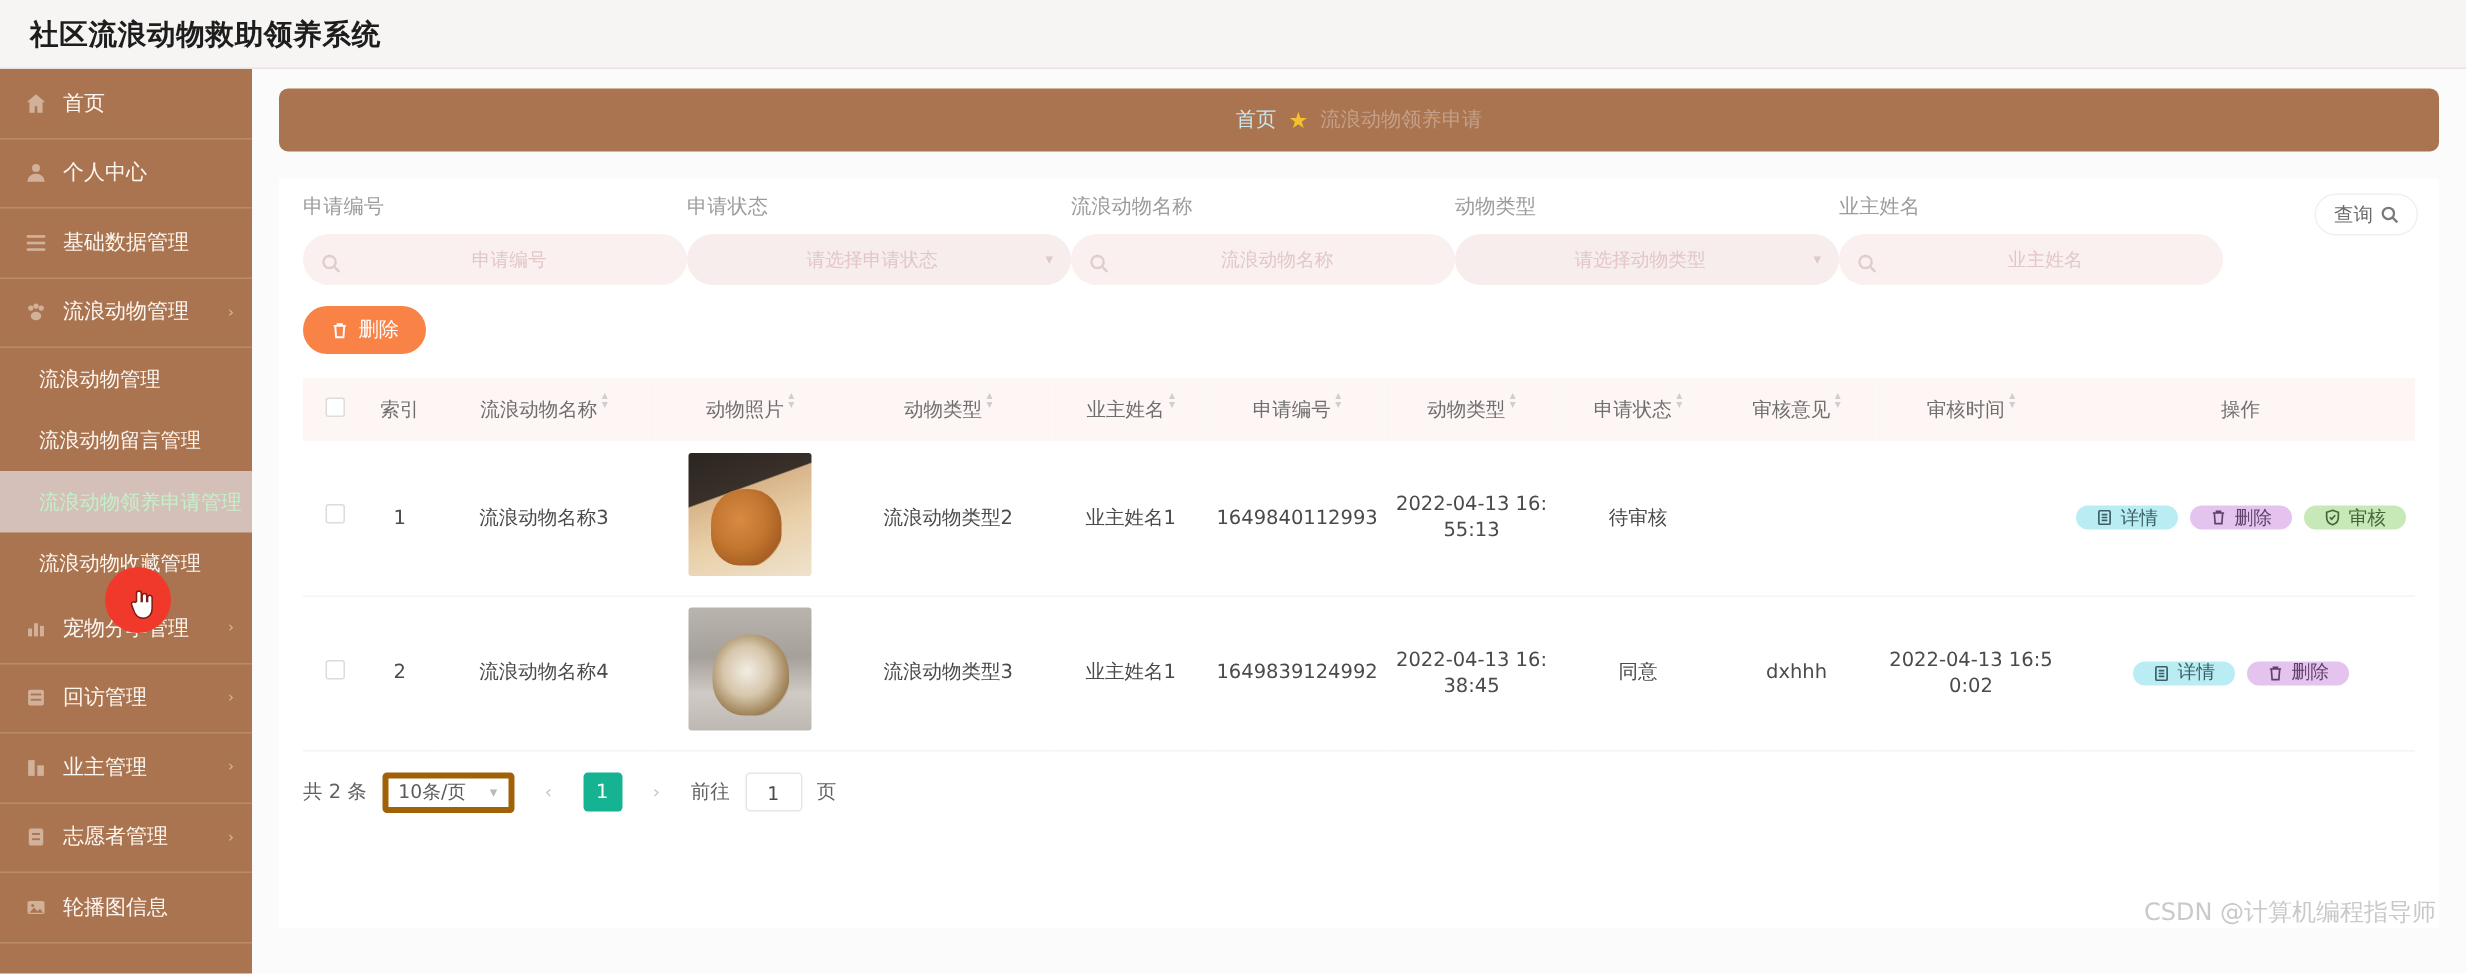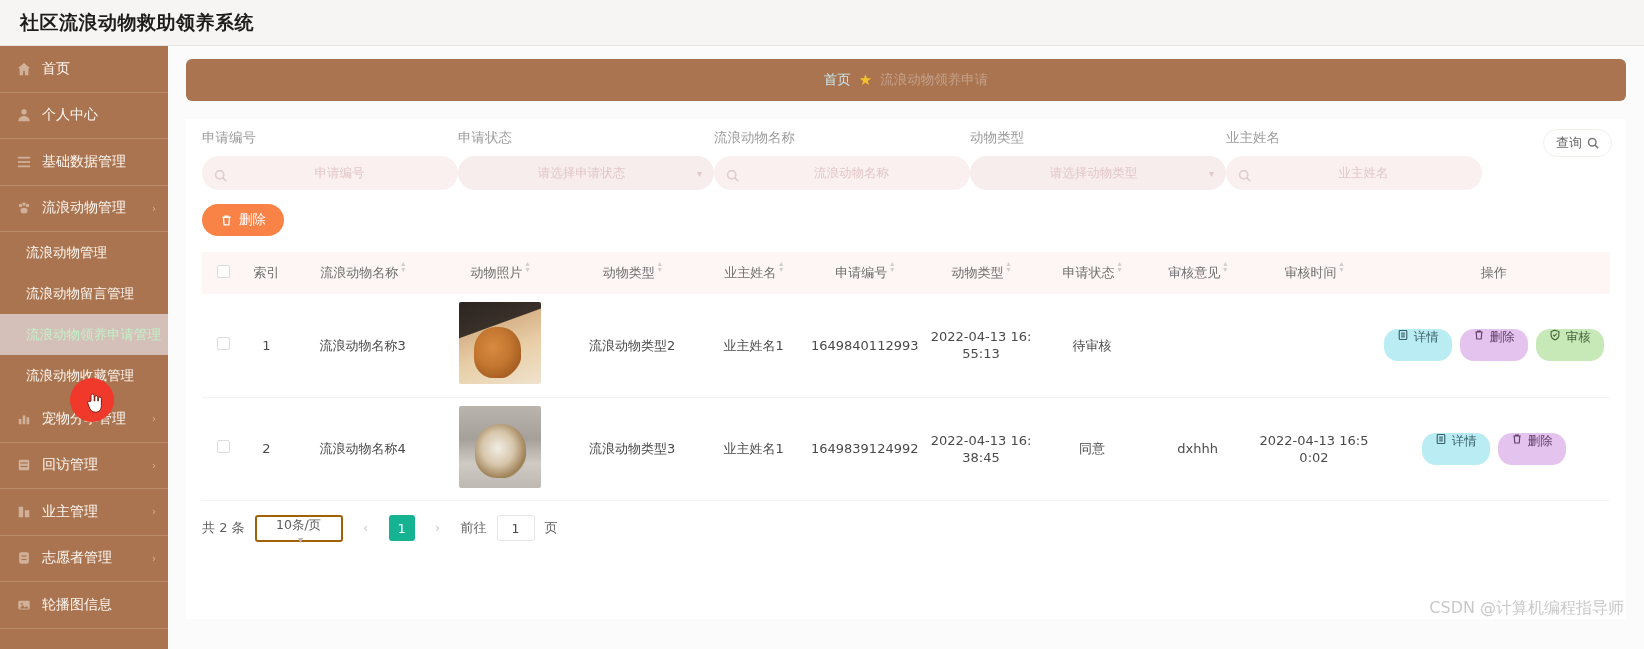--- a/index.html
+++ b/index.html
@@ -237,48 +237,47 @@
   }
   .thumb-b { background: linear-gradient(180deg,#b9b5ae 0%,#a5a09a 40%,#cfcac3 70%,#bdb8b1 100%); }
   .thumb-b::after {
     content:""; position:absolute; left:20%; top:22%;
     width:62%; height:66%;
     background: radial-gradient(ellipse at 45% 45%, #f2ede4 0%, #d6c6ab 40%, #9c7e53 72%, rgba(156,126,83,0) 76%);
     border-radius: 48% 48% 42% 42%;
   }
   .acts { display: flex; gap: 8px; justify-content: center; align-items: center; }
   .act {
-    height: 32px; padding: 0 13px;
+    height: 16px; padding: 0 13px;
     border-radius: 14px; border: none;
-    display: inline-flex; align-items: flex-start; gap: 5px;
+    display: inline-flex; align-items: center; gap: 5px;
     font-size: 12.5px; cursor: pointer;
     font-family: inherit;
     white-space: nowrap;
   }
   .act svg { width: 12px; height: 12px; stroke-width: 1.5; fill: none; }
   .act-detail { background: #b9ecf3; color: #3c5f66; }
   .act-detail svg { stroke: #3c5f66; }
   .act-del { background: #e4c3ef; color: #5e4268; }
   .act-del svg { stroke: #5e4268; }
   .act-audit { background: #c7e9b8; color: #42643a; }
   .act-audit svg { stroke: #42643a; }
 
   
   .pager {
     display: flex; align-items: center; gap: 10px;
     padding: 14px 16px 0 16px;
     font-size: 13px; color: #606060;
   }
   .pg-sizer {
     height: 27px; width: 88px;
-    border: 2px solid #a16207; border-radius: 3px;
+    border: 4px solid #a16207; border-radius: 3px;
     display: flex; align-items: center; justify-content: space-between;
     padding: 0 7px; font-size: 12.5px; color: #5a5a5a;
     cursor: pointer;
-    flex-direction: column;
   }
   .pg-sizer .fi-caret { color: #b9b9b9; }
   .pg-arrow {
     width: 26px; height: 26px;
     display: flex; align-items: center; justify-content: center;
     color: #c6c6c6; font-size: 12px; cursor: pointer;
   }
   .pg-num {
     width: 26px; height: 26px;
     background: #15b392; color: #ffffff;

